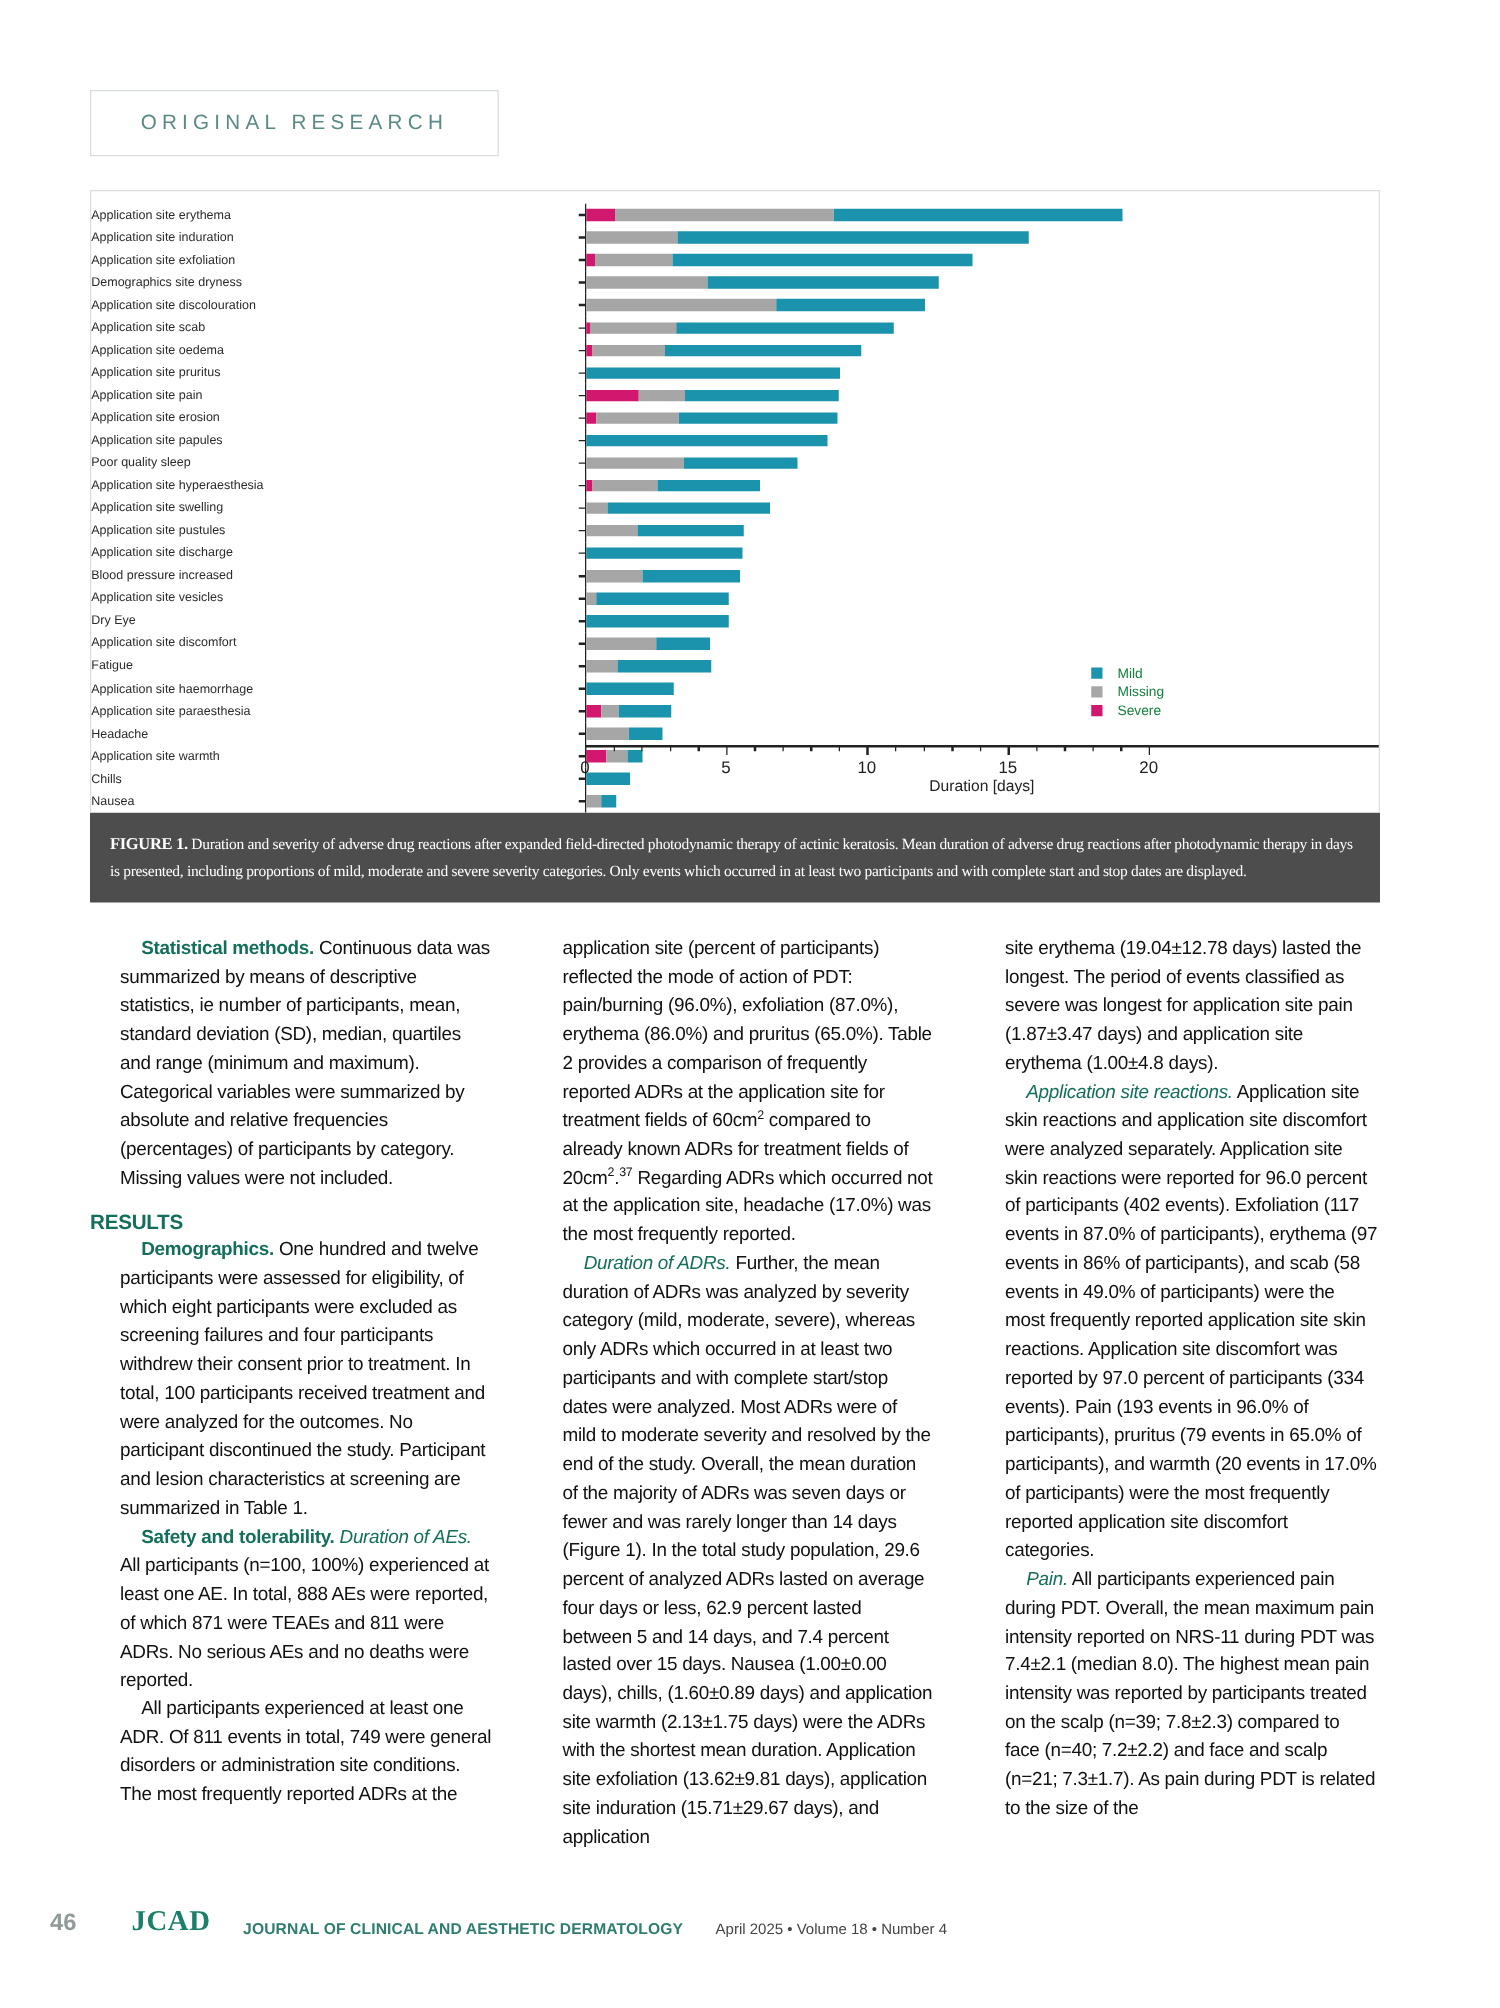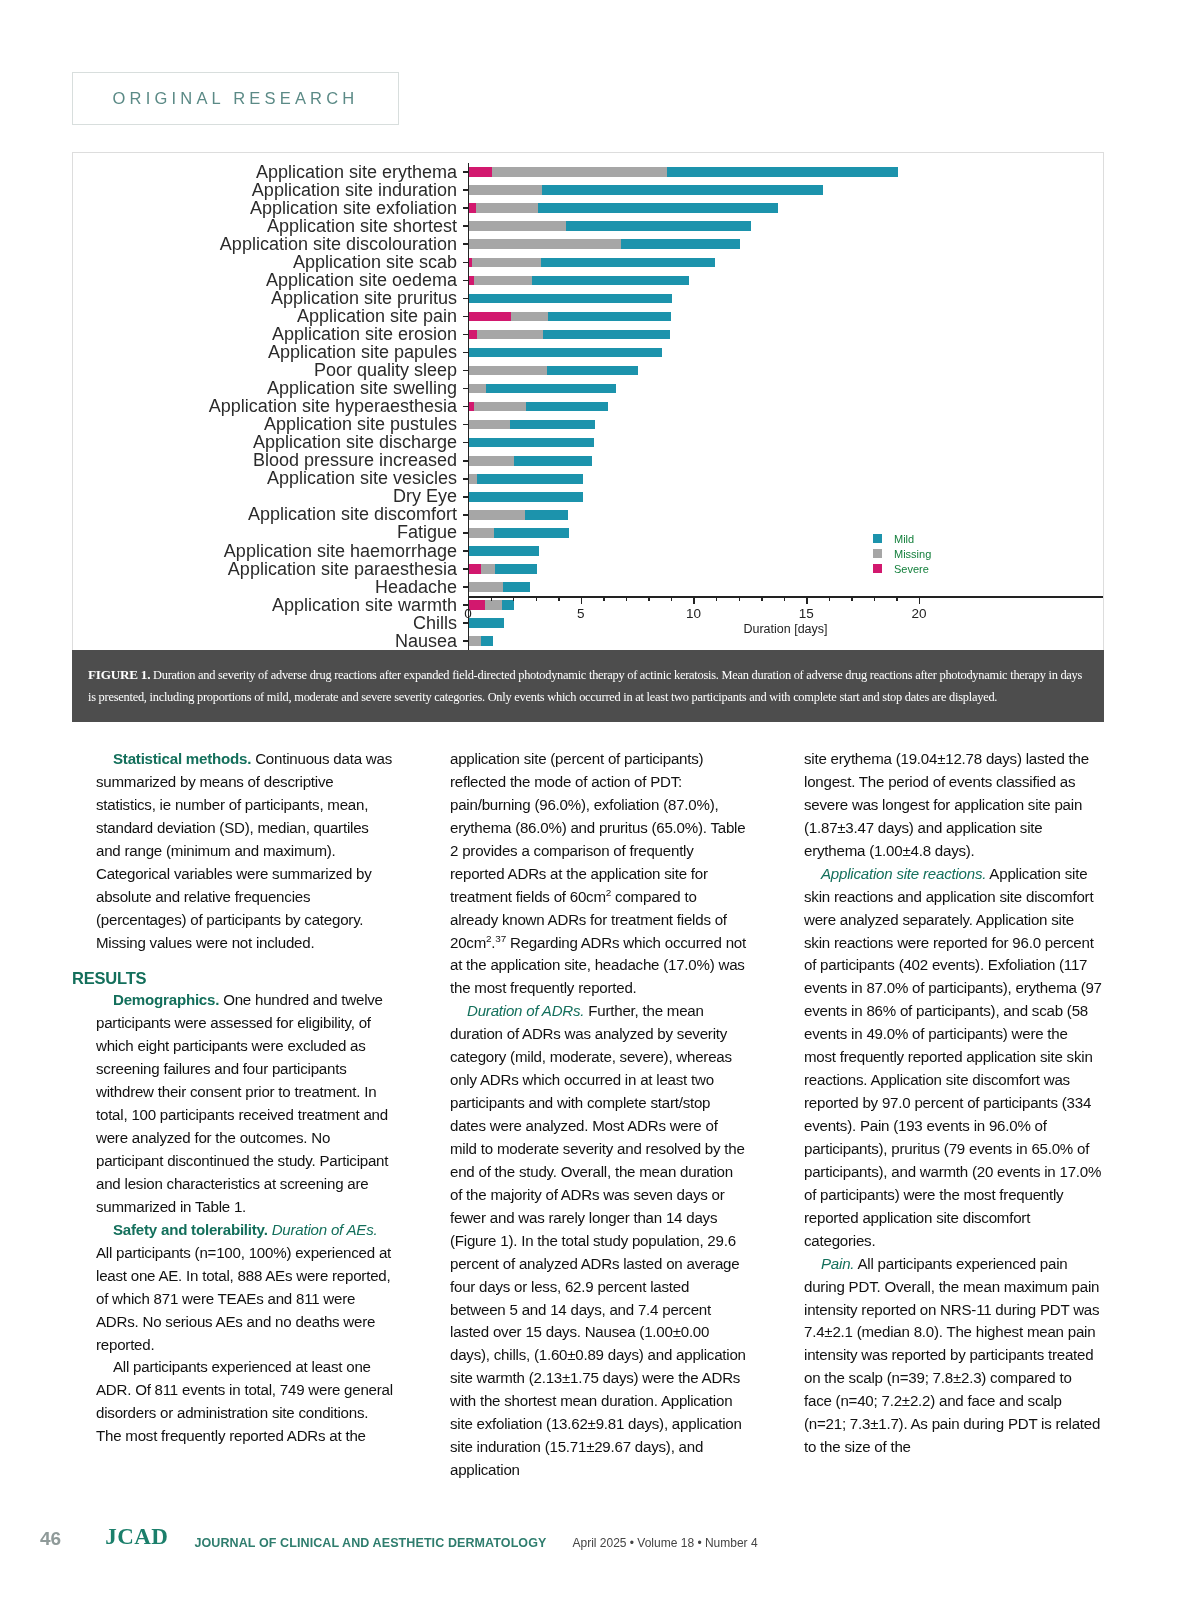--- a/index.html
+++ b/index.html
@@ -48,23 +48,23 @@
     left: 0; top: 10px;
     width: 100%;
   }
   .row {
     display: flex;
     align-items: center;
     height: 18.05px;
   }
   .row-label {
     width: 390px;
-    text-align: right;
+    text-align: left;
     padding-right: 6px;
-    font-size: 18px;
+    font-size: 10px;
     color: #2b2b2b;
     white-space: nowrap;
     font-family: "Liberation Sans", sans-serif;
   }
   .row-tick {
     width: 5px; height: 1.5px; background: #222; flex: 0 0 auto;
   }
   .row-bars {
     position: relative;
     height: 18.05px;
@@ -221,21 +221,21 @@
               <div class="row-tick"></div>
               <div class="row-bars">
                 <div class="bar-stack">
                   <div class="seg seg-severe" style="width: 6.76494px; background: rgb(210, 24, 110);"></div>
                   <div class="seg seg-moderate" style="width: 62.0119px; background: rgb(166, 166, 166);"></div>
                   <div class="seg seg-mild" style="width: 240.155px; background: rgb(28, 147, 172);"></div>
                 </div>
               </div>
             </div>
             <div class="row">
-              <div class="row-label">Application site shortest</div>
+              <div class="row-label">Demographics site dryness</div>
               <div class="row-tick"></div>
               <div class="row-bars">
                 <div class="bar-stack">
                   <div class="seg seg-moderate" style="width: 96.9641px; background: rgb(166, 166, 166);"></div>
                   <div class="seg seg-mild" style="width: 184.908px; background: rgb(28, 147, 172);"></div>
                 </div>
               </div>
             </div>
             <div class="row">
               <div class="row-label">Application site discolouration</div>
@@ -313,37 +313,37 @@
               <div class="row-label">Poor quality sleep</div>
               <div class="row-tick"></div>
               <div class="row-bars">
                 <div class="bar-stack">
                   <div class="seg seg-moderate" style="width: 77.7968px; background: rgb(166, 166, 166);"></div>
                   <div class="seg seg-mild" style="width: 91.3267px; background: rgb(28, 147, 172);"></div>
                 </div>
               </div>
             </div>
             <div class="row">
-              <div class="row-label">Application site swelling</div>
-              <div class="row-tick"></div>
-              <div class="row-bars">
-                <div class="bar-stack">
-                  <div class="seg seg-moderate" style="width: 16.9123px; background: rgb(166, 166, 166);"></div>
-                  <div class="seg seg-mild" style="width: 129.661px; background: rgb(28, 147, 172);"></div>
-                </div>
-              </div>
-            </div>
-            <div class="row">
               <div class="row-label">Application site hyperaesthesia</div>
               <div class="row-tick"></div>
               <div class="row-bars">
                 <div class="bar-stack">
                   <div class="seg seg-severe" style="width: 4.50996px; background: rgb(210, 24, 110);"></div>
                   <div class="seg seg-moderate" style="width: 52.992px; background: rgb(166, 166, 166);"></div>
                   <div class="seg seg-mild" style="width: 81.1793px; background: rgb(28, 147, 172);"></div>
+                </div>
+              </div>
+            </div>
+            <div class="row">
+              <div class="row-label">Application site swelling</div>
+              <div class="row-tick"></div>
+              <div class="row-bars">
+                <div class="bar-stack">
+                  <div class="seg seg-moderate" style="width: 16.9123px; background: rgb(166, 166, 166);"></div>
+                  <div class="seg seg-mild" style="width: 129.661px; background: rgb(28, 147, 172);"></div>
                 </div>
               </div>
             </div>
             <div class="row">
               <div class="row-label">Application site pustules</div>
               <div class="row-tick"></div>
               <div class="row-bars">
                 <div class="bar-stack">
                   <div class="seg seg-moderate" style="width: 40.5896px; background: rgb(166, 166, 166);"></div>
                   <div class="seg seg-mild" style="width: 85.6892px; background: rgb(28, 147, 172);"></div>

